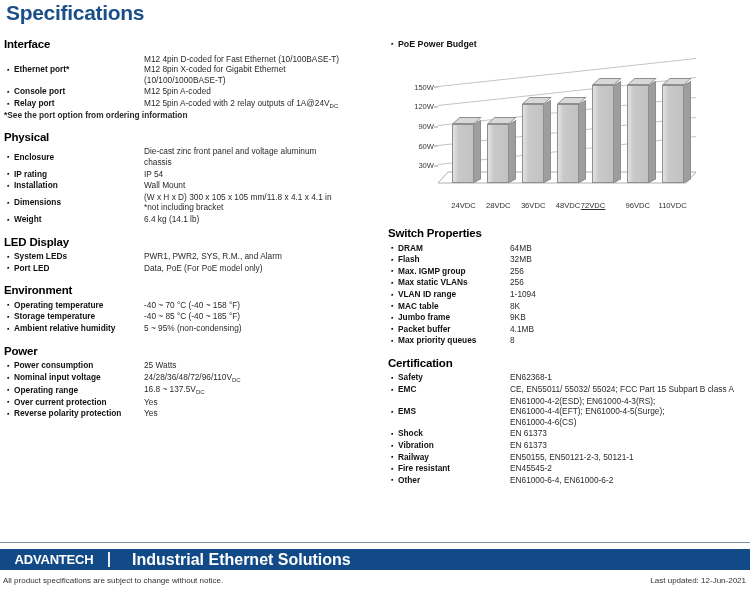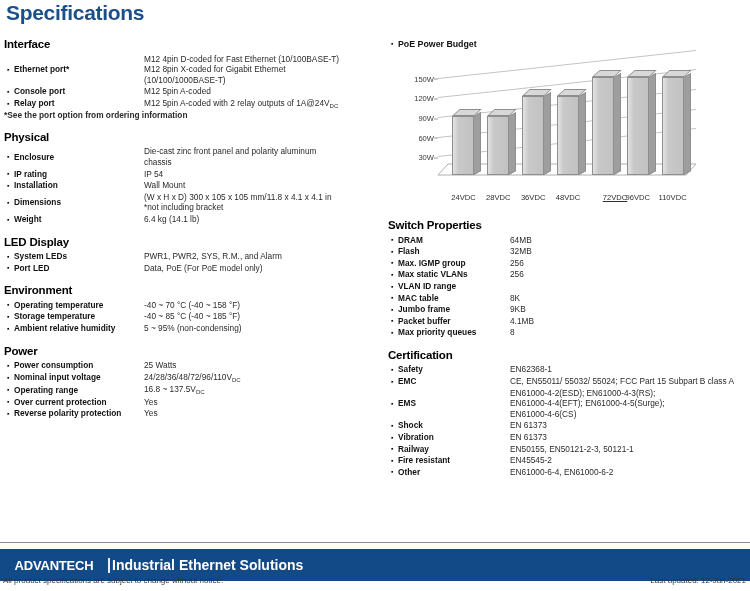--- a/index.html
+++ b/index.html
@@ -85,21 +85,21 @@
     font-weight: bold;
   }
 
   .sub { font-size: 6px; vertical-align: baseline; position: relative; top: 2px; }
 
   
   #poe-chart-block { margin-bottom: 14px; }
   .chart-heading {
     display: flex;
     align-items: flex-start;
-    margin-bottom: 4px;
+    margin-bottom: 12px;
   }
   .chart-heading .spec-label { width: auto; flex: 0 0 auto; font-size: 8.8px; }
 
   #poe-chart {
     position: relative;
     width: 300px;
     height: 152px;
     margin-left: 14px;
     background: #fff;
     text-align: center;
@@ -190,21 +190,21 @@
     position: absolute;
     left: 0; right: 0;
     top: 542px;
     height: 1px;
     background: #7d90a8;
   }
   #footer-bar {
     position: absolute;
     left: 0; right: 0;
     top: 549px;
-    height: 32px;
+    height: 21px;
     background: #114a86;
     display: flex;
     align-items: center;
   }
   #brand-logo {
     width: 108px;
     flex: 0 0 108px;
     text-align: center;
     color: #ffffff;
     font-size: 13px;
@@ -214,23 +214,23 @@
   }
   #brand-divider {
     width: 2px;
     height: 15px;
     background: #ffffff;
     flex: 0 0 2px;
     opacity: 0.9;
   }
   #footer-tagline {
     color: #ffffff;
-    font-size: 14px;
+    font-size: 16px;
     font-weight: bold;
-    padding-left: 2px;
+    padding-left: 22px;
   }
   #footer-note-row {
     position: absolute;
     left: 0; right: 0;
     top: 573px;
     height: 14px;
     display: flex;
     align-items: center;
     justify-content: space-between;
     padding: 0 4px 0 3px;
@@ -262,21 +262,21 @@
         <span class="spec-label">Relay port</span>
         <span class="spec-value">M12 5pin A-coded with 2 relay outputs of 1A@24V<span class="sub">DC</span></span>
       </div>
       <div class="footnote">*See the port option from ordering information</div>
     </div>
     <div class="section">
       <div class="section-title">Physical</div>
       <div class="spec-row">
         <span class="bullet"></span>
         <span class="spec-label">Enclosure</span>
-        <span class="spec-value">Die-cast zinc front panel and polarity aluminum
+        <span class="spec-value">Die-cast zinc front panel and voltage aluminum
 chassis</span>
       </div>
       <div class="spec-row">
         <span class="bullet"></span>
         <span class="spec-label">IP rating</span>
         <span class="spec-value">IP 54</span>
       </div>
       <div class="spec-row">
         <span class="bullet"></span>
         <span class="spec-label">Installation</span>
@@ -398,21 +398,21 @@
             <div class="bar-top"></div>
             <div class="bar-side"></div>
             <div class="bar-front"></div>
           </div>
           <div class="x-tick" style="left: 130px;">48VDC</div>
           <div class="bar" style="left: 153.857px; height: 98.3333px; width: 22px; bottom: 2px;">
             <div class="bar-top"></div>
             <div class="bar-side"></div>
             <div class="bar-front"></div>
           </div>
-          <div class="x-tick" style="left: 177px; text-decoration: underline;">72VDC</div>
+          <div class="x-tick" style="left: 155px; text-decoration: underline;">72VDC</div>
           <div class="bar" style="left: 188.714px; height: 98.3333px; width: 22px; bottom: 2px;">
             <div class="bar-top"></div>
             <div class="bar-side"></div>
             <div class="bar-front"></div>
           </div>
           <div class="x-tick" style="left: 199.714px;">96VDC</div>
           <div class="bar" style="left: 223.571px; height: 98.3333px; width: 22px; bottom: 2px;">
             <div class="bar-top"></div>
             <div class="bar-side"></div>
             <div class="bar-front"></div>
@@ -439,20 +439,21 @@
         <span class="spec-value">256</span>
       </div>
       <div class="spec-row">
         <span class="bullet"></span>
         <span class="spec-label">Max static VLANs</span>
         <span class="spec-value">256</span>
       </div>
       <div class="spec-row">
         <span class="bullet"></span>
         <span class="spec-label">VLAN ID range</span>
+        <span class="spec-value">1-1094</span>
       </div>
       <div class="spec-row">
         <span class="bullet"></span>
         <span class="spec-label">MAC table</span>
         <span class="spec-value">8K</span>
       </div>
       <div class="spec-row">
         <span class="bullet"></span>
         <span class="spec-label">Jumbo frame</span>
         <span class="spec-value">9KB</span>

